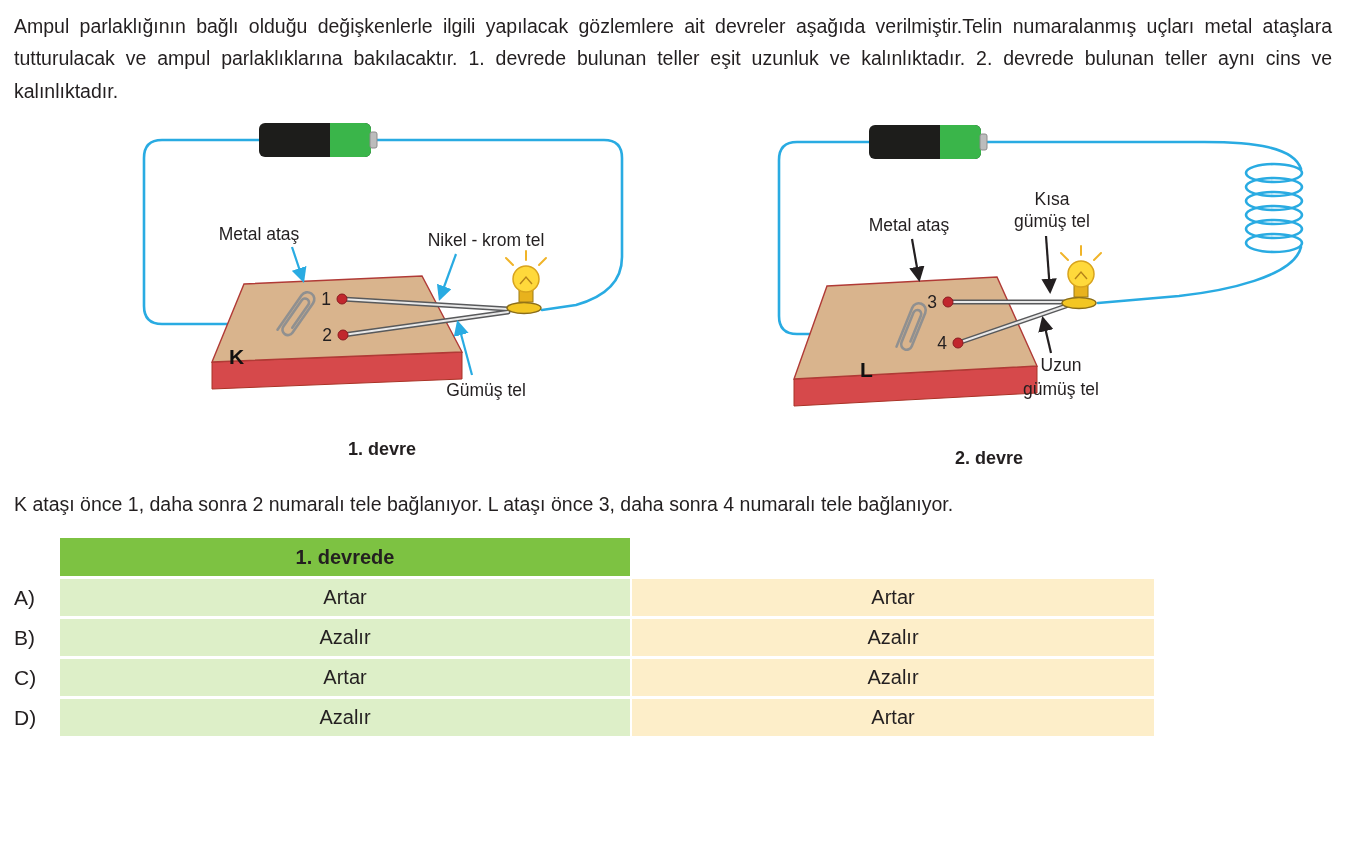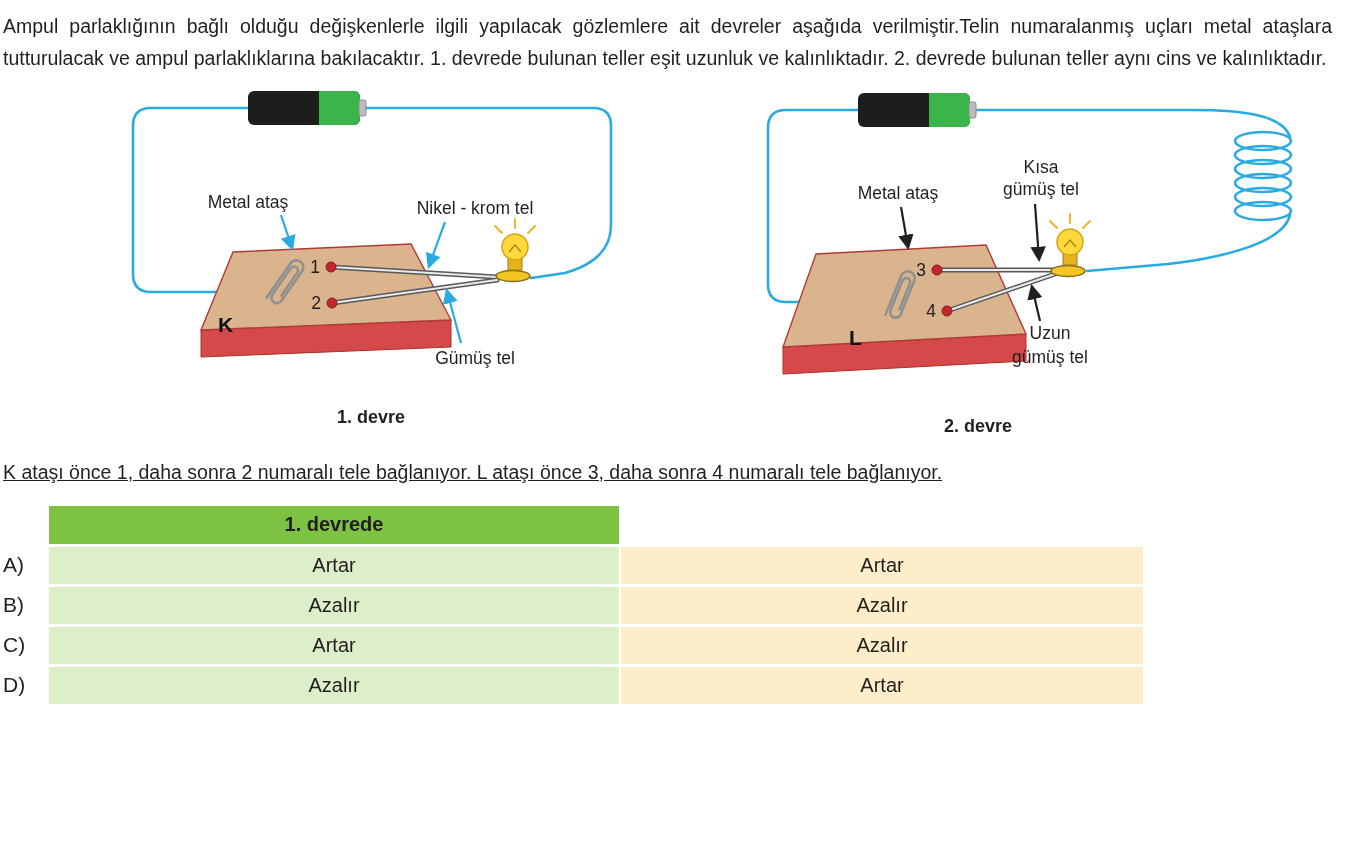--- a/index.html
+++ b/index.html
@@ -3,21 +3,21 @@
 <meta charset="utf-8">
 <style>
   * { box-sizing: border-box; margin: 0; padding: 0; }
   html, body {
     width: 1346px; height: 844px;
     background: #ffffff;
     font-family: "Liberation Sans", sans-serif;
     color: var(--text-dark, #231f20);
     overflow: hidden;
   }
-  .page { padding: 10px 14px 0 3px; }
+  .page { padding: 10px 14px 0 14px; }
 
   .intro {
     font-size: 19.5px;
     line-height: 1.66;
     text-align: justify;
   }
 
   .diagrams {
     display: flex;
     margin-left: 120px;
@@ -48,21 +48,21 @@
   .battery-black { fill: #1d1d1b; }
   .battery-green { fill: #3ab54a; }
   .battery-tip   { fill: #bcbcbc; stroke: #8c8c8c; stroke-width: 1; }
 
   .bulb-glass  { fill: var(--bulb-yellow, #ffd93b); stroke: #d8a31d; stroke-width: 1.5; }
   .bulb-base   { fill: #e8b21d; stroke: #9c7a14; stroke-width: 1; }
   .bulb-holder { fill: #f3c623; stroke: #8a6d1a; stroke-width: 1.5; }
   .bulb-ray    { stroke: #f0b429; stroke-width: 2; fill: none; stroke-linecap: round; }
   .filament    { stroke: #b5831a; stroke-width: 1.4; fill: none; }
 
-  .connect { font-size: 19.5px; margin-top: 16px; text-decoration: underline; }
+  .connect { font-size: 19.5px; margin-top: 16px; }
   .question { font-size: 19.5px; line-height: 1.6; margin-top: 10px; }
   .q-bold { font-weight: bold; }
   .q-note { margin-left: 5px; }
 
   .answer-table {
     margin-top: 22px;
     width: 1140px;
     display: flex;
     flex-direction: column;
     row-gap: 3px;

